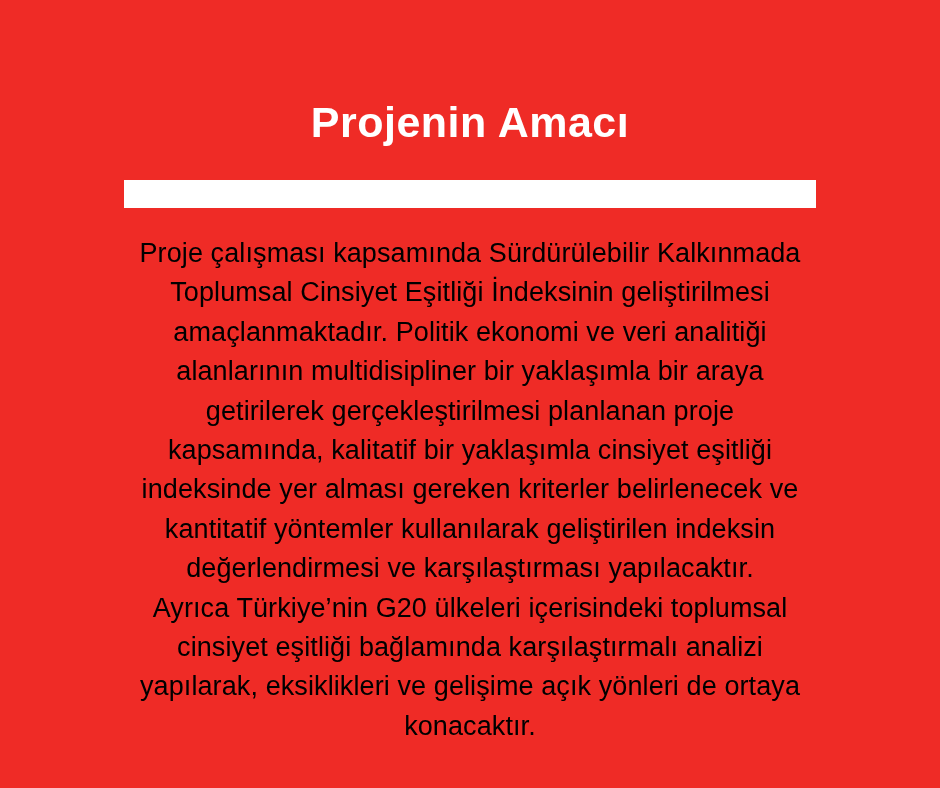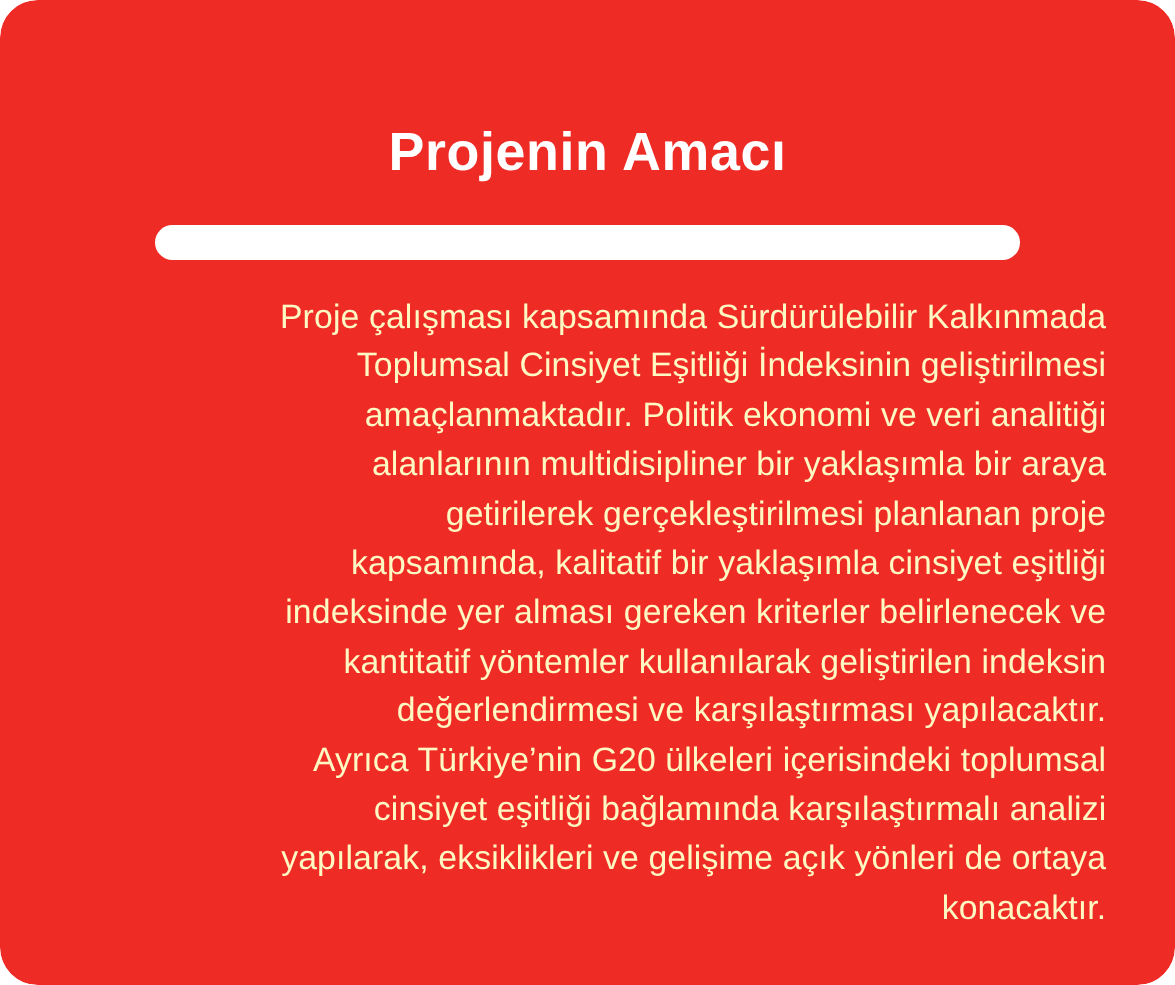--- a/index.html
+++ b/index.html
@@ -1,15 +1,15 @@
 <!DOCTYPE html>
 <html><head>
 <meta charset="utf-8">
 <style>
-  * { margin: 0; padding: 0; box-sizing: border-box; border-radius: 30px; }
+  * { margin: 0; padding: 0; box-sizing: border-box; }
   html, body { width: 940px; height: 788px; overflow: hidden; }
   body { font-family: "Liberation Sans", sans-serif; }
 
   .slide {
     position: relative;
     width: 940px;
     height: 788px;
     
     background: #ef2b26;
   }
@@ -52,21 +52,21 @@
 </style>
 </head>
 <body>
 
 <div class="slide" style="background: rgb(239, 43, 38);">
 
   <h1 class="slide-title" style="color: rgb(255, 255, 255);">Projenin Amacı</h1>
 
   <div class="title-divider-bar" style="background: rgb(255, 255, 255);"></div>
 
-  <p class="slide-body-text" style="color: #fef9c3; text-align: right;">Proje çalışması kapsamında Sürdürülebilir Kalkınmada
+  <p class="slide-body-text" style="color: #000000;">Proje çalışması kapsamında Sürdürülebilir Kalkınmada
 Toplumsal Cinsiyet Eşitliği İndeksinin geliştirilmesi
 amaçlanmaktadır. Politik ekonomi ve veri analitiği
 alanlarının multidisipliner bir yaklaşımla bir araya
 getirilerek gerçekleştirilmesi planlanan proje
 kapsamında, kalitatif bir yaklaşımla cinsiyet eşitliği
 indeksinde yer alması gereken kriterler belirlenecek ve
 kantitatif yöntemler kullanılarak geliştirilen indeksin
 değerlendirmesi ve karşılaştırması yapılacaktır.
 Ayrıca Türkiye’nin G20 ülkeleri içerisindeki toplumsal
 cinsiyet eşitliği bağlamında karşılaştırmalı analizi

